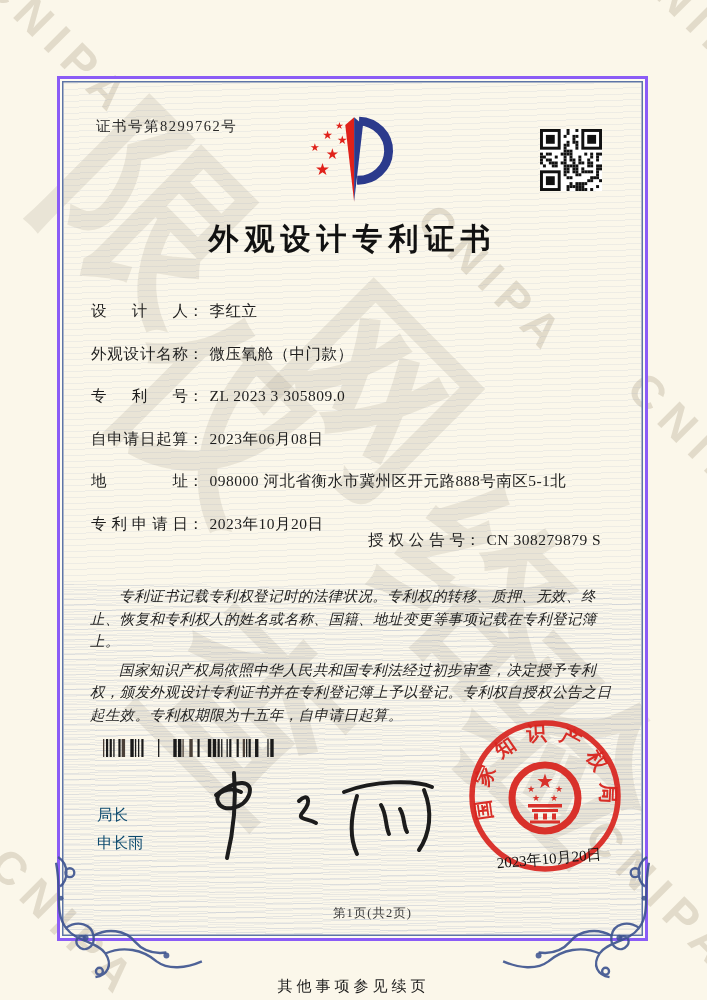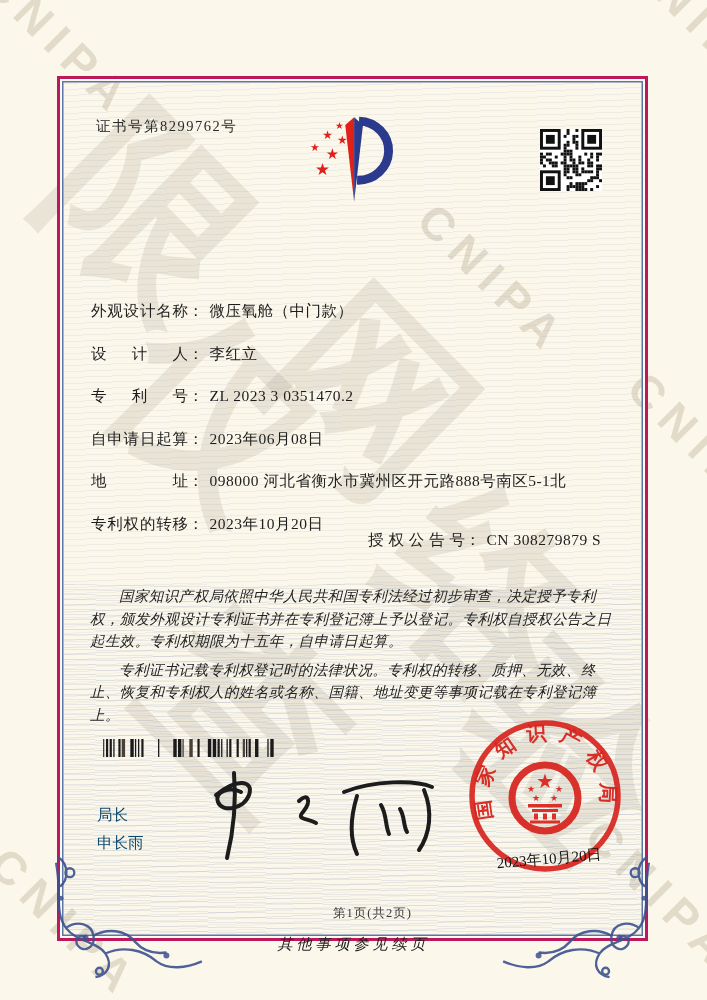--- a/index.html
+++ b/index.html
@@ -16,21 +16,21 @@
     font-weight:bold;font-size:46px;letter-spacing:10px;
     color:rgba(168,156,128,0.30);transform:rotate(45deg);white-space:nowrap;
   }
   .wm-char{
     position:absolute;font-size:190px;font-weight:bold;
     color:rgba(165,155,133,0.20);transform:rotate(45deg);line-height:1;
   }
   
   .cert{
     position:absolute;left:57px;top:76px;width:585px;height:859px;z-index:2;
-    border:3px solid #be185d;
+    border:3px solid #8b5cf6;
     box-shadow:inset 0 0 0 2px #fdfbf2, inset 0 0 0 3.5px #5d74a6;
   }
   .cert .waves{
     position:absolute;inset:4px;pointer-events:none;
     background:
       repeating-linear-gradient(178deg, rgba(118,138,182,0.10) 0 1px, transparent 1px 6px);
   }
   .cert .waves-bottom{
     position:absolute;left:4px;right:4px;top:505px;bottom:4px;pointer-events:none;
     background:
@@ -58,22 +58,22 @@
   
   .barcode{position:absolute;left:43px;top:660px;width:180px;height:18px;}
   .director{position:absolute;left:37px;top:722px;font-size:15.5px;line-height:28px;color:#0c4a6e;}
   .sig{position:absolute;left:118px;top:688px;width:272px;height:96px;}
   .seal{position:absolute;left:405px;top:637px;width:160px;height:160px;}
   .pagenum{position:absolute;left:0;right:0;top:826px;text-align:center;font-size:12.5px;color:#3a3a3a;letter-spacing:1px;margin-left:40px;}
   .flourish{position:absolute;width:158px;height:133px;}
   .flourish.fl-left{left:-12px;top:772px;}
   .flourish.fl-right{right:-12px;top:772px;transform:scaleX(-1);}
   .footer-note{
-    position:absolute;left:0;right:0;top:935px;z-index:3;text-align:center;
-    font-size:15px;letter-spacing:4px;color:#1c1c1c;font-style:italic;
+    position:absolute;left:0;right:0;top:977px;z-index:3;text-align:center;
+    font-size:15px;letter-spacing:4px;color:#1c1c1c;
   }
 </style>
 </head>
 <body>
 
 <div class="wm-layer">
   <div class="wm-cnipa" style="left:-36px;top:14px">CNIPA</div>
   <div class="wm-cnipa" style="left:606px;top:-6px">CNIPA</div>
   <div class="wm-cnipa" style="left:398px;top:252px">CNIPA</div>
   <div class="wm-cnipa" style="left:608px;top:420px">CNIPA</div>
@@ -225,48 +225,49 @@
       <rect x="1" y="1" width="5" height="5" fill="#fff"></rect>
       <rect x="2" y="2" width="3" height="3" fill="#111"></rect>
       <rect x="14" y="0" width="7" height="7" fill="#111"></rect>
       <rect x="15" y="1" width="5" height="5" fill="#fff"></rect>
       <rect x="16" y="2" width="3" height="3" fill="#111"></rect>
       <rect x="0" y="14" width="7" height="7" fill="#111"></rect>
       <rect x="1" y="15" width="5" height="5" fill="#fff"></rect>
       <rect x="2" y="16" width="3" height="3" fill="#111"></rect>
     </svg>
 
+  <div class="title">外观设计专利证书</div>
 
   <div class="fields">
     <div class="frow">
+      <span class="flabel">设计人</span><span class="fcolon">：</span><span class="fvalue">李红立</span>
+    </div>
+    <div class="frow">
       <span class="flabel">外观设计名称</span><span class="fcolon">：</span><span class="fvalue">微压氧舱（中门款）</span>
     </div>
     <div class="frow">
-      <span class="flabel">设计人</span><span class="fcolon">：</span><span class="fvalue">李红立</span>
-    </div>
-    <div class="frow">
-      <span class="flabel">专利号</span><span class="fcolon">：</span><span class="fvalue">ZL 2023 3 0351470.2</span>
+      <span class="flabel">专利号</span><span class="fcolon">：</span><span class="fvalue">ZL 2023 3 305809.0</span>
     </div>
     <div class="frow">
       <span class="flabel">自申请日起算</span><span class="fcolon">：</span><span class="fvalue">2023年06月08日</span>
     </div>
     <div class="frow">
       <span class="flabel">地址</span><span class="fcolon">：</span><span class="fvalue">098000 河北省衡水市冀州区开元路888号南区5-1北</span>
     </div>
     <div class="frow frow-last">
-      <span class="flabel">专利权的转移</span><span class="fcolon">：</span><span class="fvalue">2023年10月20日</span>
+      <span class="flabel">专利申请日</span><span class="fcolon">：</span><span class="fvalue">2023年10月20日</span>
       <span class="pair2">
         <span class="flabel">授权公告号</span><span class="fcolon">：</span><span class="fvalue">CN 308279879 S</span>
       </span>
     </div>
   </div>
 
   <div class="paras">
+    <p>专利证书记载专利权登记时的法律状况。专利权的转移、质押、无效、终止、恢复和专利权人的姓名或名称、国籍、地址变更等事项记载在专利登记簿上。</p>
     <p>国家知识产权局依照中华人民共和国专利法经过初步审查，决定授予专利权，颁发外观设计专利证书并在专利登记簿上予以登记。专利权自授权公告之日起生效。专利权期限为十五年，自申请日起算。</p>
-    <p>专利证书记载专利权登记时的法律状况。专利权的转移、质押、无效、终止、恢复和专利权人的姓名或名称、国籍、地址变更等事项记载在专利登记簿上。</p>
   </div>
 
   <svg class="barcode" id="barcode" viewBox="0 0 180 18" preserveAspectRatio="none">
       <rect x="0" y="0" width="1.3" height="18" fill="#4a4038"></rect>
       <rect x="2.978640187997371" y="0" width="2.2" height="18" fill="#1a1a1a"></rect>
       <rect x="6.65329603352584" y="0" width="2.2" height="18" fill="#1a1a1a"></rect>
       <rect x="10.279059597523883" y="0" width="1.3" height="18" fill="#1a1a1a"></rect>
       <rect x="15.374241965217514" y="0" width="2.2" height="18" fill="#1a1a1a"></rect>
       <rect x="18.681573663558808" y="0" width="3.4" height="18" fill="#4a4038"></rect>
       <rect x="27.33090161257423" y="0" width="3.4" height="18" fill="#1a1a1a"></rect>

